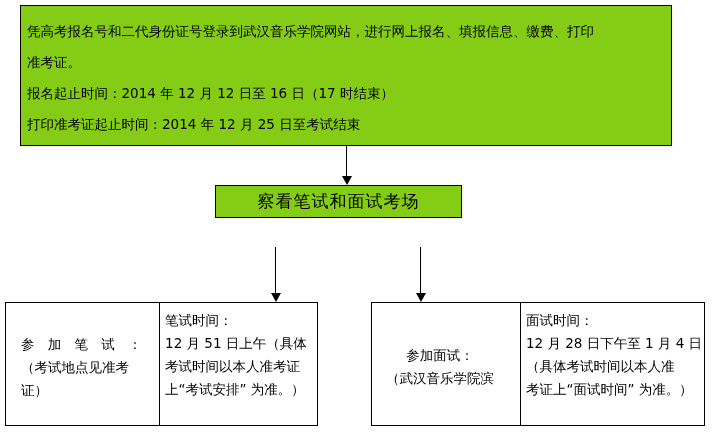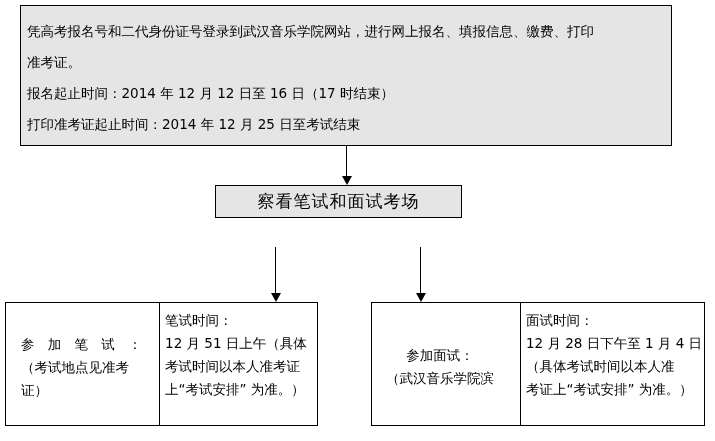--- a/index.html
+++ b/index.html
@@ -21,21 +21,21 @@
     left: 0; top: 0;
     width: 715px;
     height: 441px;
   }
 
   
   .box {
     position: absolute;
     box-sizing: border-box;
     border: 1px solid #000000;
-    background: #e5e5e5;
+    background: #84cc16;
   }
 
   
   #top-box {
     left: 20px;
     top: 5px;
     width: 652px;
     height: 141px;
     padding: 10px 6px 0 6px;
   }
@@ -192,17 +192,17 @@
 
   <div class="group" id="right-group">
     <div class="cell cell-v-center" id="right-cell-a">
       <div class="cell-line">参加面试：</div>
       <div class="cell-line">（武汉音乐学院滨</div>
     </div>
     <div class="cell divider" id="right-cell-b">
       <div class="cell-line">面试时间：</div>
       <div class="cell-line">12 月 28 日下午至 1 月 4 日</div>
       <div class="cell-line">（具体考试时间以本人准</div>
-      <div class="cell-line">考证上“考试安排” 为准。）</div>
+      <div class="cell-line">考证上“面试时间” 为准。）</div>
     </div>
   </div>
 
 </div>
 
 </body></html>

